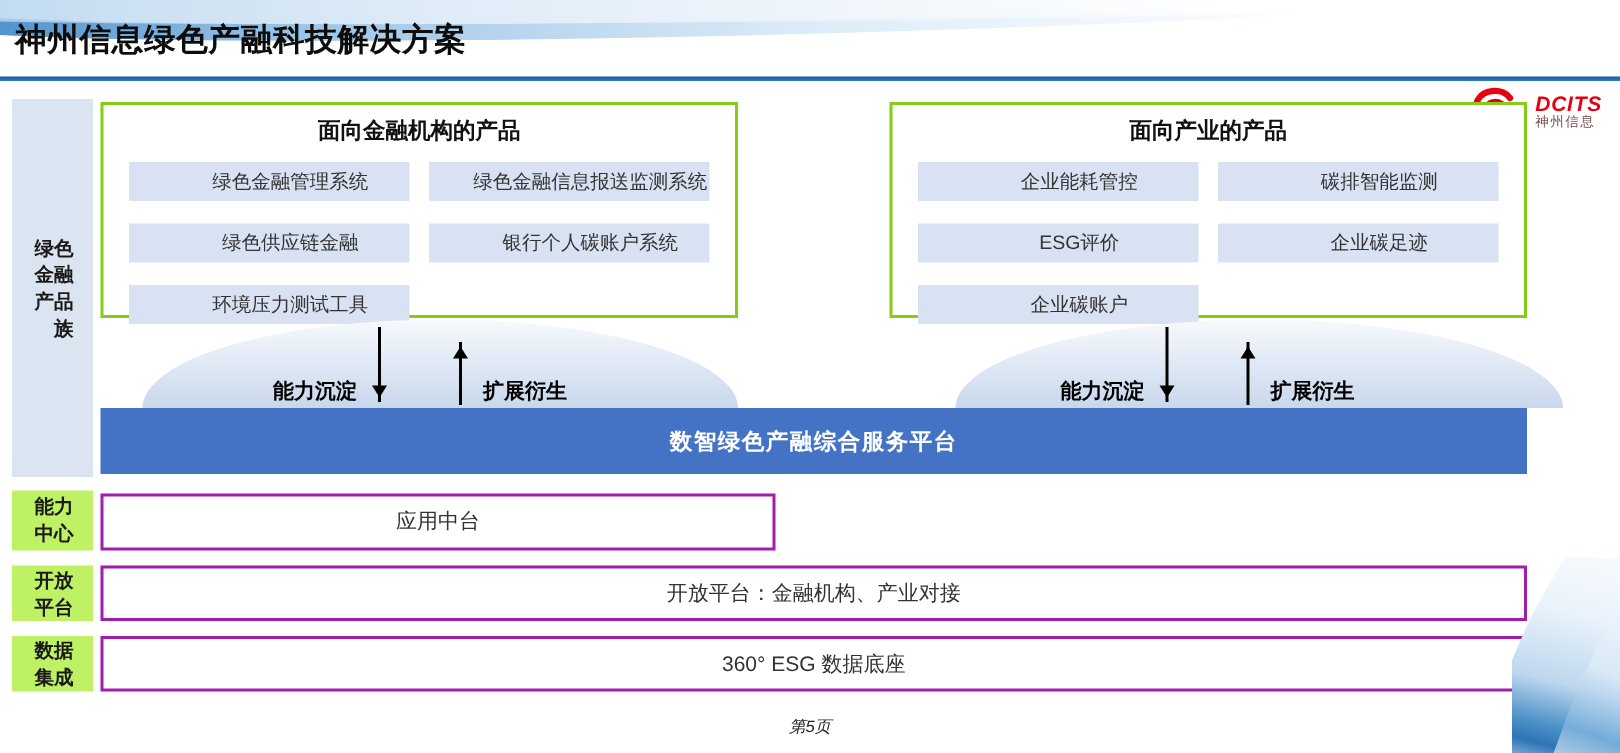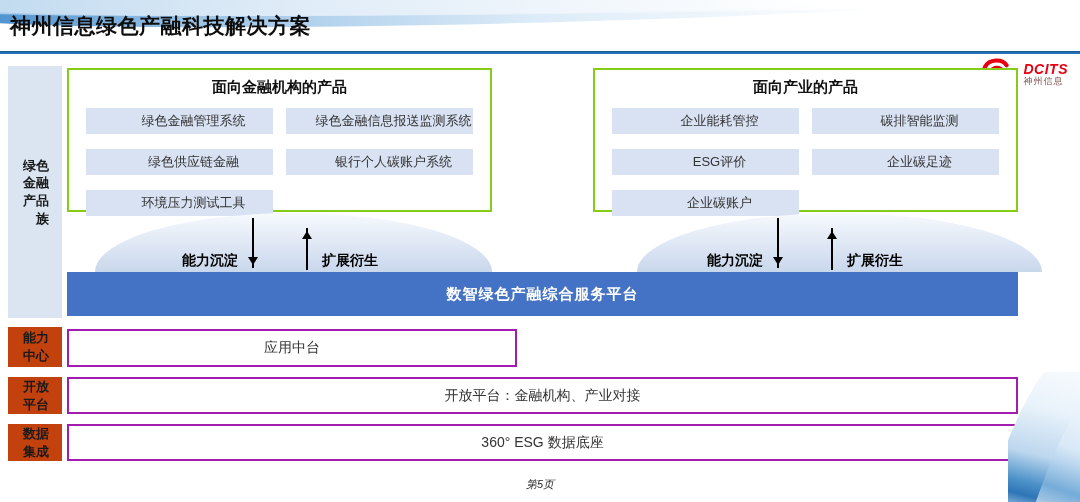--- a/index.html
+++ b/index.html
@@ -21,21 +21,21 @@
         background:linear-gradient(#155a94,#2f7ec4);}
   .logo{position:absolute;top:10px;right:12px;display:flex;align-items:flex-end;gap:12px;margin-top:47px;}
   .logo-swirl{width:34px;height:30px;}
   .logo-brand{font-size:14px;font-weight:bold;font-style:italic;color:#e60012;letter-spacing:.5px;line-height:14px;}
   .logo-brand-cn{font-size:9px;color:#7a4a4a;letter-spacing:1px;line-height:11px;}
   
   .side{position:absolute;left:8px;width:54px;display:flex;align-items:center;justify-content:center;
         font-weight:bold;font-size:13px;color:#1a1a1a;}
   .side span{display:block;width:28px;word-break:break-all;text-align:right;line-height:1.35;}
   .side.family{top:66px;height:252px;background:#dbe5f1;}
-  .side.peach{background:#c2410c;}
+  .side.peach{background:#bef264;}
   .side.cap{top:327px;height:40px;}
   .side.open{top:377px;height:37px;}
   .side.data{top:424px;height:37px;}
   
   .pbox{position:absolute;top:68px;width:421px;height:140px;background:#fff;border:2px solid #84cc16;}
   .pbox.left{left:67px;}  .pbox.right{left:593px;}
   .pbox-title{margin-top:8px;text-align:center;font-size:15px;font-weight:bold;color:#111;}
   .pgrid{display:grid;grid-template-columns:187px 187px;gap:15px 13px;justify-content:center;margin-top:11px;}
   .pill{height:26px;line-height:26px;background:#d9e2f3;text-align:center;font-size:13px;color:#333;padding-left:28px;}
   

